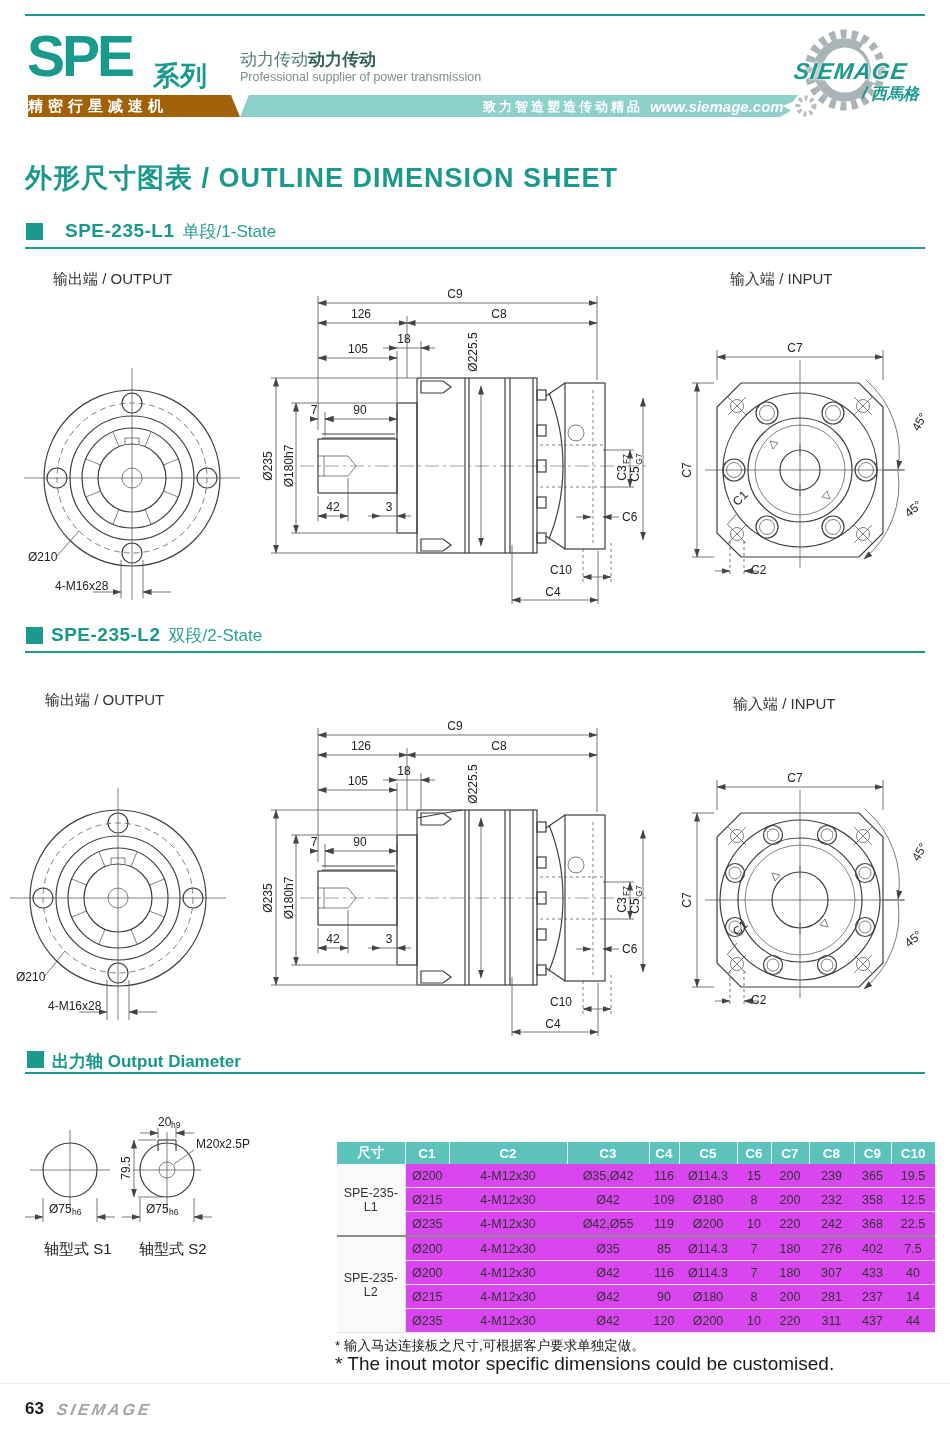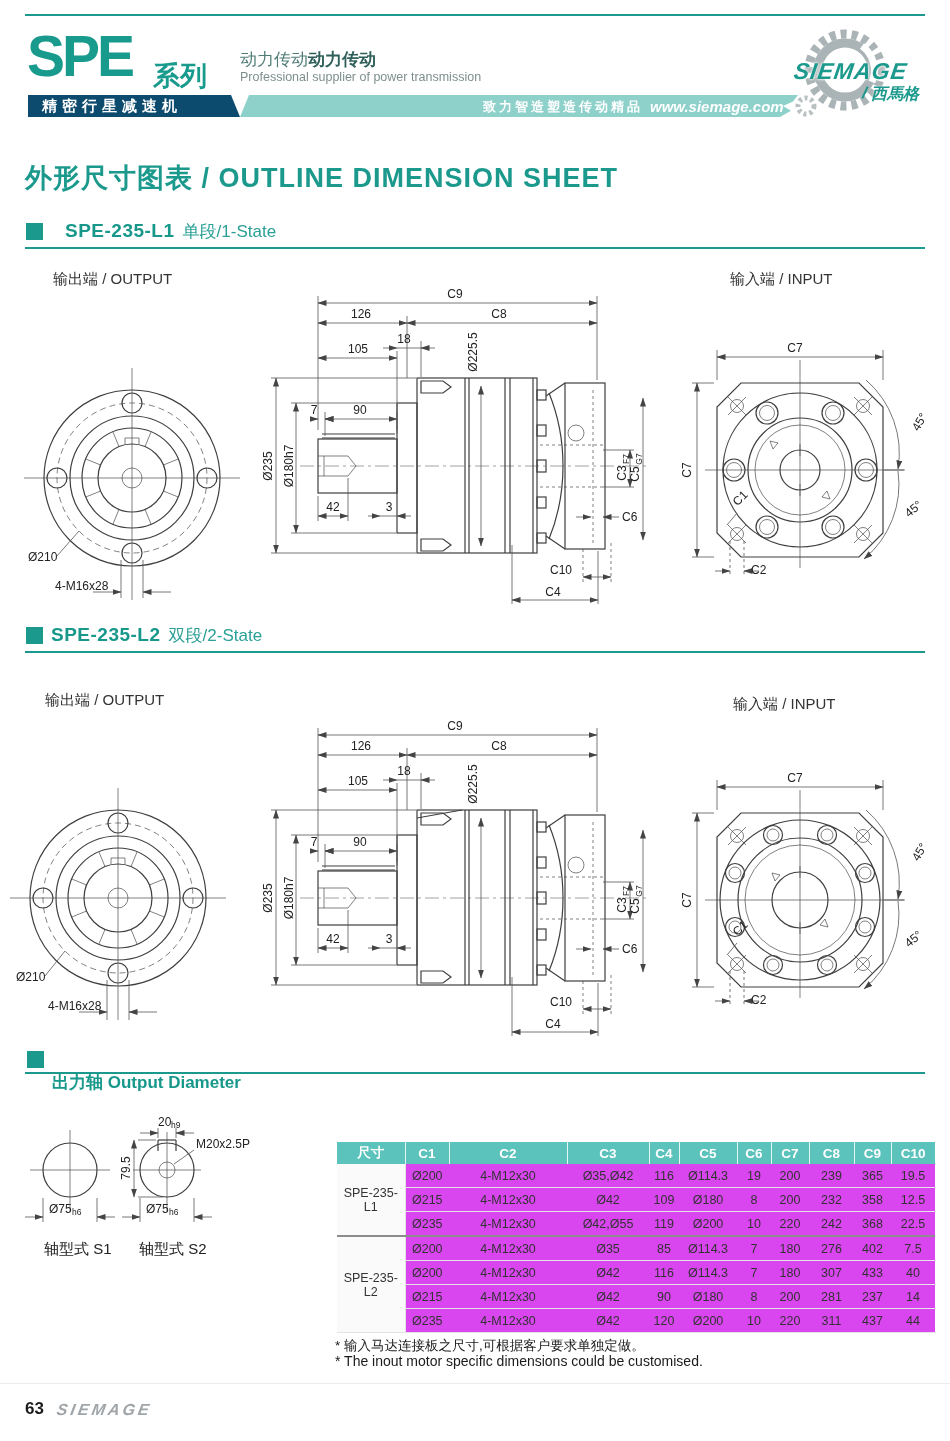--- a/index.html
+++ b/index.html
@@ -15,54 +15,54 @@
   .dt2{stroke-dasharray:3 3;}
   .ctr{stroke:#8a8a8a;stroke-width:.8;stroke-dasharray:14 4 3 4;fill:none;}
   .dt{font:12px "Liberation Sans",sans-serif;fill:#222;}
   .ds{font:8.5px "Liberation Sans",sans-serif;fill:#222;}
   .cap{font:15px "Liberation Sans",sans-serif;fill:#222;}
   .tm{text-anchor:middle;}
   
   .toprule{left:25px;top:14px;width:900px;height:2px;background:#1b998c;}
   .spe{left:27px;top:28px;font-size:57px;font-weight:900;letter-spacing:-3px;color:#189a8d;line-height:1;}
   .series{left:153px;top:58px;font-size:27px;font-weight:bold;color:#189a8d;}
-  .band-dark{left:28px;top:95px;width:212px;height:22px;background:#0c4a6e;
+  .band-dark{left:28px;top:95px;width:212px;height:22px;background:#a16207;
      clip-path:polygon(0 0,calc(100% - 9px) 0,100% 100%,0 100%);
-     color:#fff;font-size:15px;font-weight:bold;letter-spacing:5px;line-height:22px;padding-left:14px;box-sizing:border-box;}
+     color:#fff;font-size:15px;font-weight:bold;letter-spacing:5px;line-height:22px;box-sizing:border-box;}
   .band-light{left:240px;top:95px;width:558px;height:22px;background:#8ed0ca;
      clip-path:polygon(9px 0,100% 0,calc(100% - 5px) 30%,calc(100% - 15px) 50%,calc(100% - 7px) 72%,calc(100% - 18px) 100%,0 100%);}
   .slogan-band{left:483px;top:98px;font-size:13px;font-weight:bold;color:#fff;letter-spacing:3px;}
   .url-band{left:650px;top:98px;font-size:15px;font-weight:bold;font-style:italic;color:#fff;}
   .tagline1{left:240px;top:48px;font-size:17px;color:#517d78;}
   .tagline1 b{color:#2f5f5a;}
   .tagline2{left:240px;top:70px;font-size:12.5px;color:#7d8f8d;}
   .brand-en{left:794px;top:58px;font-size:23px;font-weight:900;font-style:italic;color:#1b998c;
      letter-spacing:1px;transform:skewX(-8deg);text-shadow:0 0 3px #fff,0 0 3px #fff;}
   .brand-cn{left:864px;top:84px;font-size:16px;font-weight:bold;font-style:italic;color:#1b998c;text-shadow:0 0 2px #fff;}
   .brand-cn::before{content:"";display:inline-block;width:2px;height:13px;background:#1b998c;transform:rotate(25deg);margin-right:5px;}
   
   .pagetitle{left:25px;top:160px;font-size:27px;font-weight:bold;color:#1b998c;letter-spacing:1px;}
   .sq{width:17px;height:17px;background:#1b998c;}
   .shead-model{font-size:19px;font-weight:bold;color:#17988b;letter-spacing:.5px;}
   .shead-sub{font-size:17px;color:#2aa096;margin-left:8px;}
   .srule{width:900px;height:2px;background:#1b998c;}
-  .s3head{font-size:17px;font-weight:bold;color:#17988b;margin-top:21px;}
+  .s3head{font-size:17px;font-weight:bold;color:#17988b;}
   .viewlabel{font-size:15px;color:#333;}
   
   .tblwrap{left:337px;top:1142px;width:598px;}
   table.dims{border-collapse:collapse;width:598px;background:#d946ef;table-layout:fixed;}
   table.dims th{background:#5bc2bc;color:#fff;font-size:13.5px;font-weight:bold;height:22px;
      border-right:1px solid rgba(255,255,255,.85);padding:0;text-align:center;}
   table.dims th:last-child{border-right:none;}
   table.dims td{font-size:12.5px;color:#333;text-align:center;height:23px;padding:0;
      border-bottom:1px solid #e3e3e3;}
   table.dims td.model{font-size:12.5px;color:#333;border-right:1px solid #e3e3e3;background:#fafafa;}
   table.dims tr.gsep td{border-top:2px solid #8c8c8c;}
   .fncn{left:335px;top:1337px;font-size:13.5px;color:#1a1a1a;}
-  .fnen{left:335px;top:1353px;font-size:14px;color:#1a1a1a;}
+  .fnen{left:335px;top:1353px;font-size:19px;color:#1a1a1a;}
   
   .footrule{left:0px;top:1383px;width:950px;height:1px;background:#ececec;}
   .pageno{left:25px;top:1399px;font-size:17px;font-weight:bold;color:#1c1c1c;text-align:right;}
   .footbrand{left:57px;top:1401px;font-size:16px;font-weight:900;font-style:italic;color:#9fa5a8;letter-spacing:3px;transform:skewX(-10deg);}
 </style>
 </head>
 <body>
 
 <div id="page">
 
@@ -590,21 +590,21 @@
           </tr>
         </thead>
       <tbody>
           <tr>
             <td rowspan="3" class="model">SPE-235-L1</td>
             <td>Ø200</td>
             <td>4-M12x30</td>
             <td>Ø35,Ø42</td>
             <td>116</td>
             <td>Ø114.3</td>
-            <td>19</td>
+            <td>15</td>
             <td>200</td>
             <td>239</td>
             <td>365</td>
             <td>19.5</td>
           </tr>
           <tr>
             <td>Ø215</td>
             <td>4-M12x30</td>
             <td>Ø42</td>
             <td>109</td>

